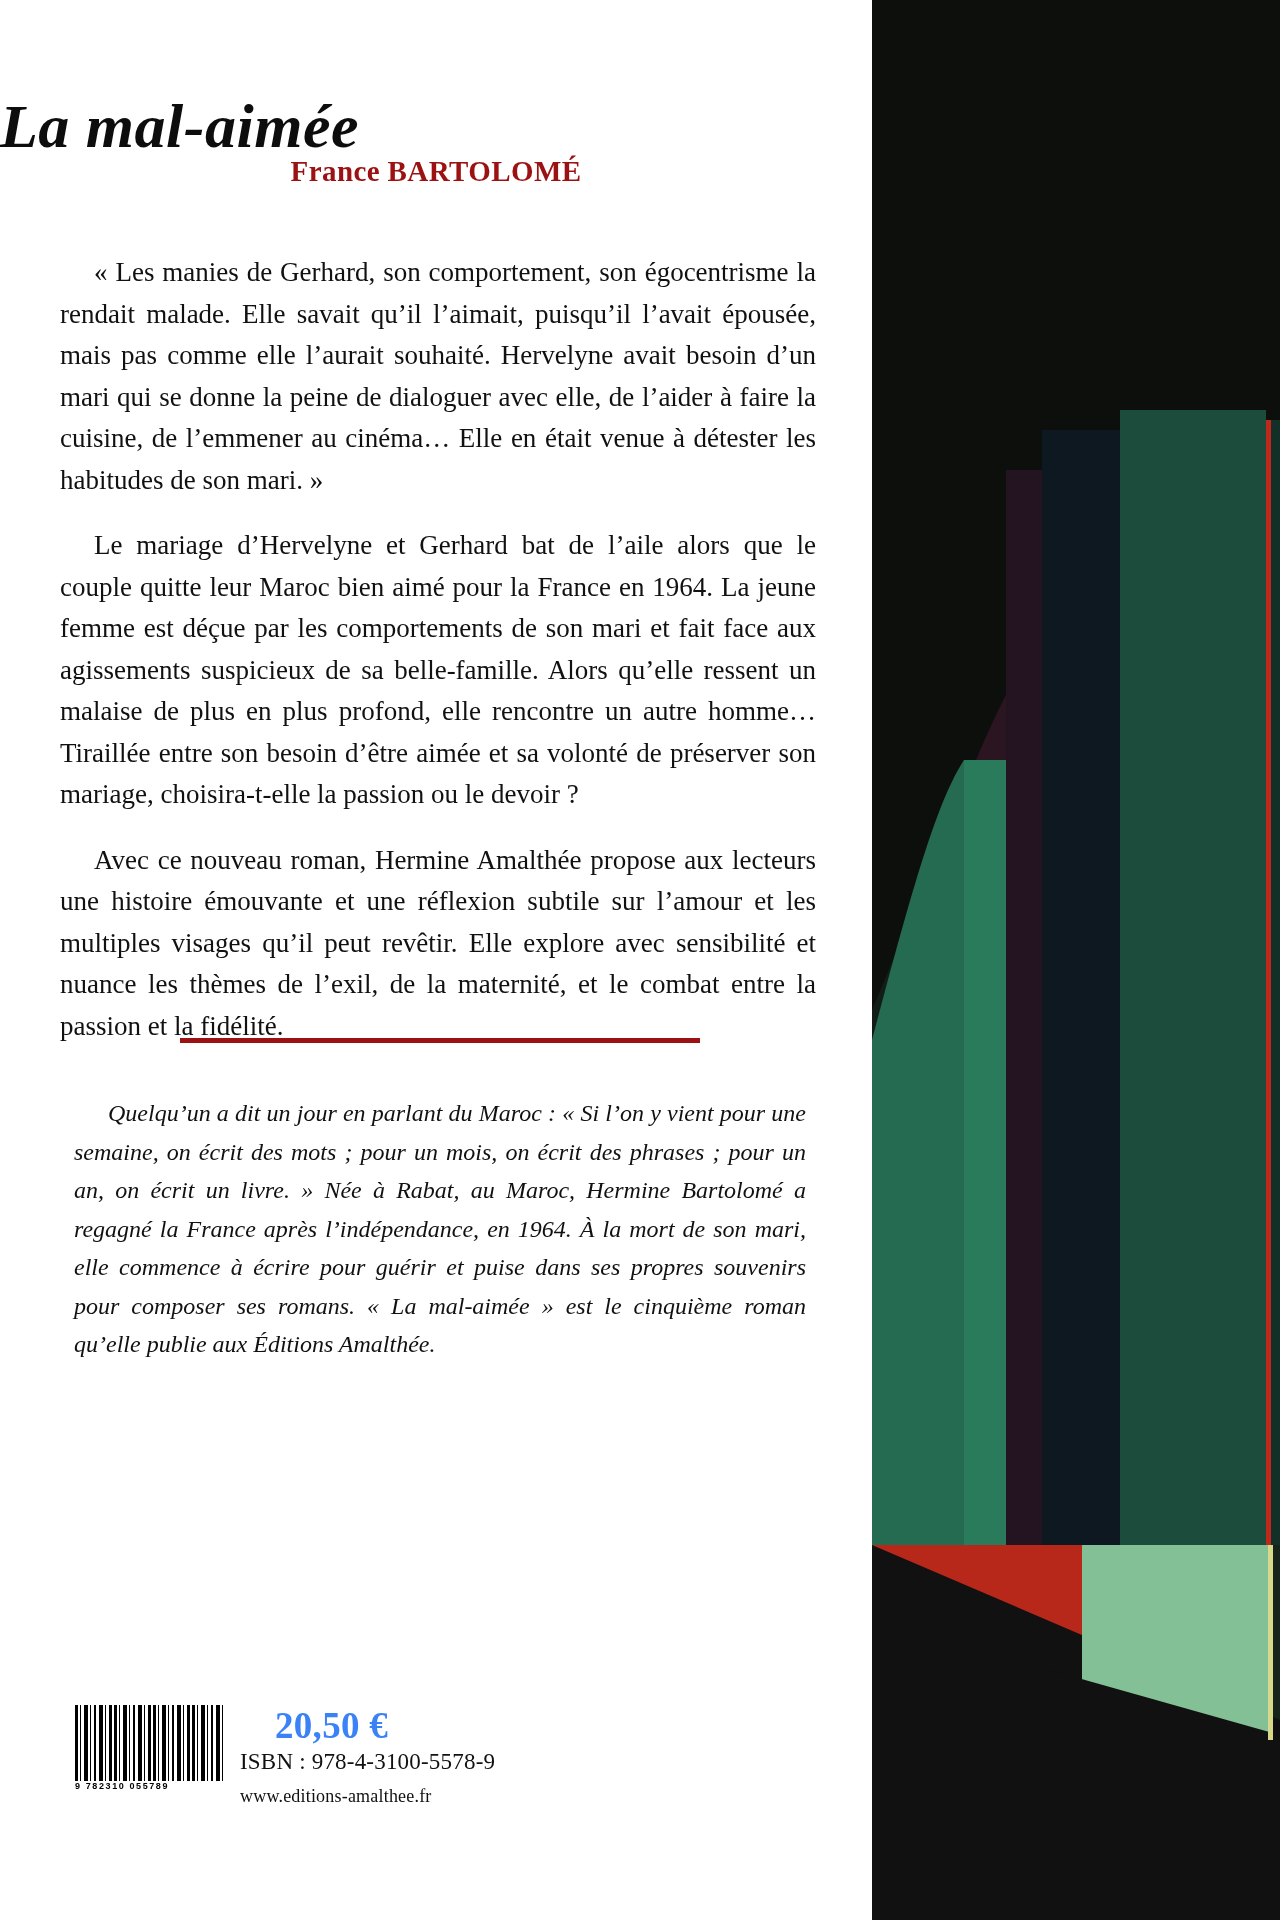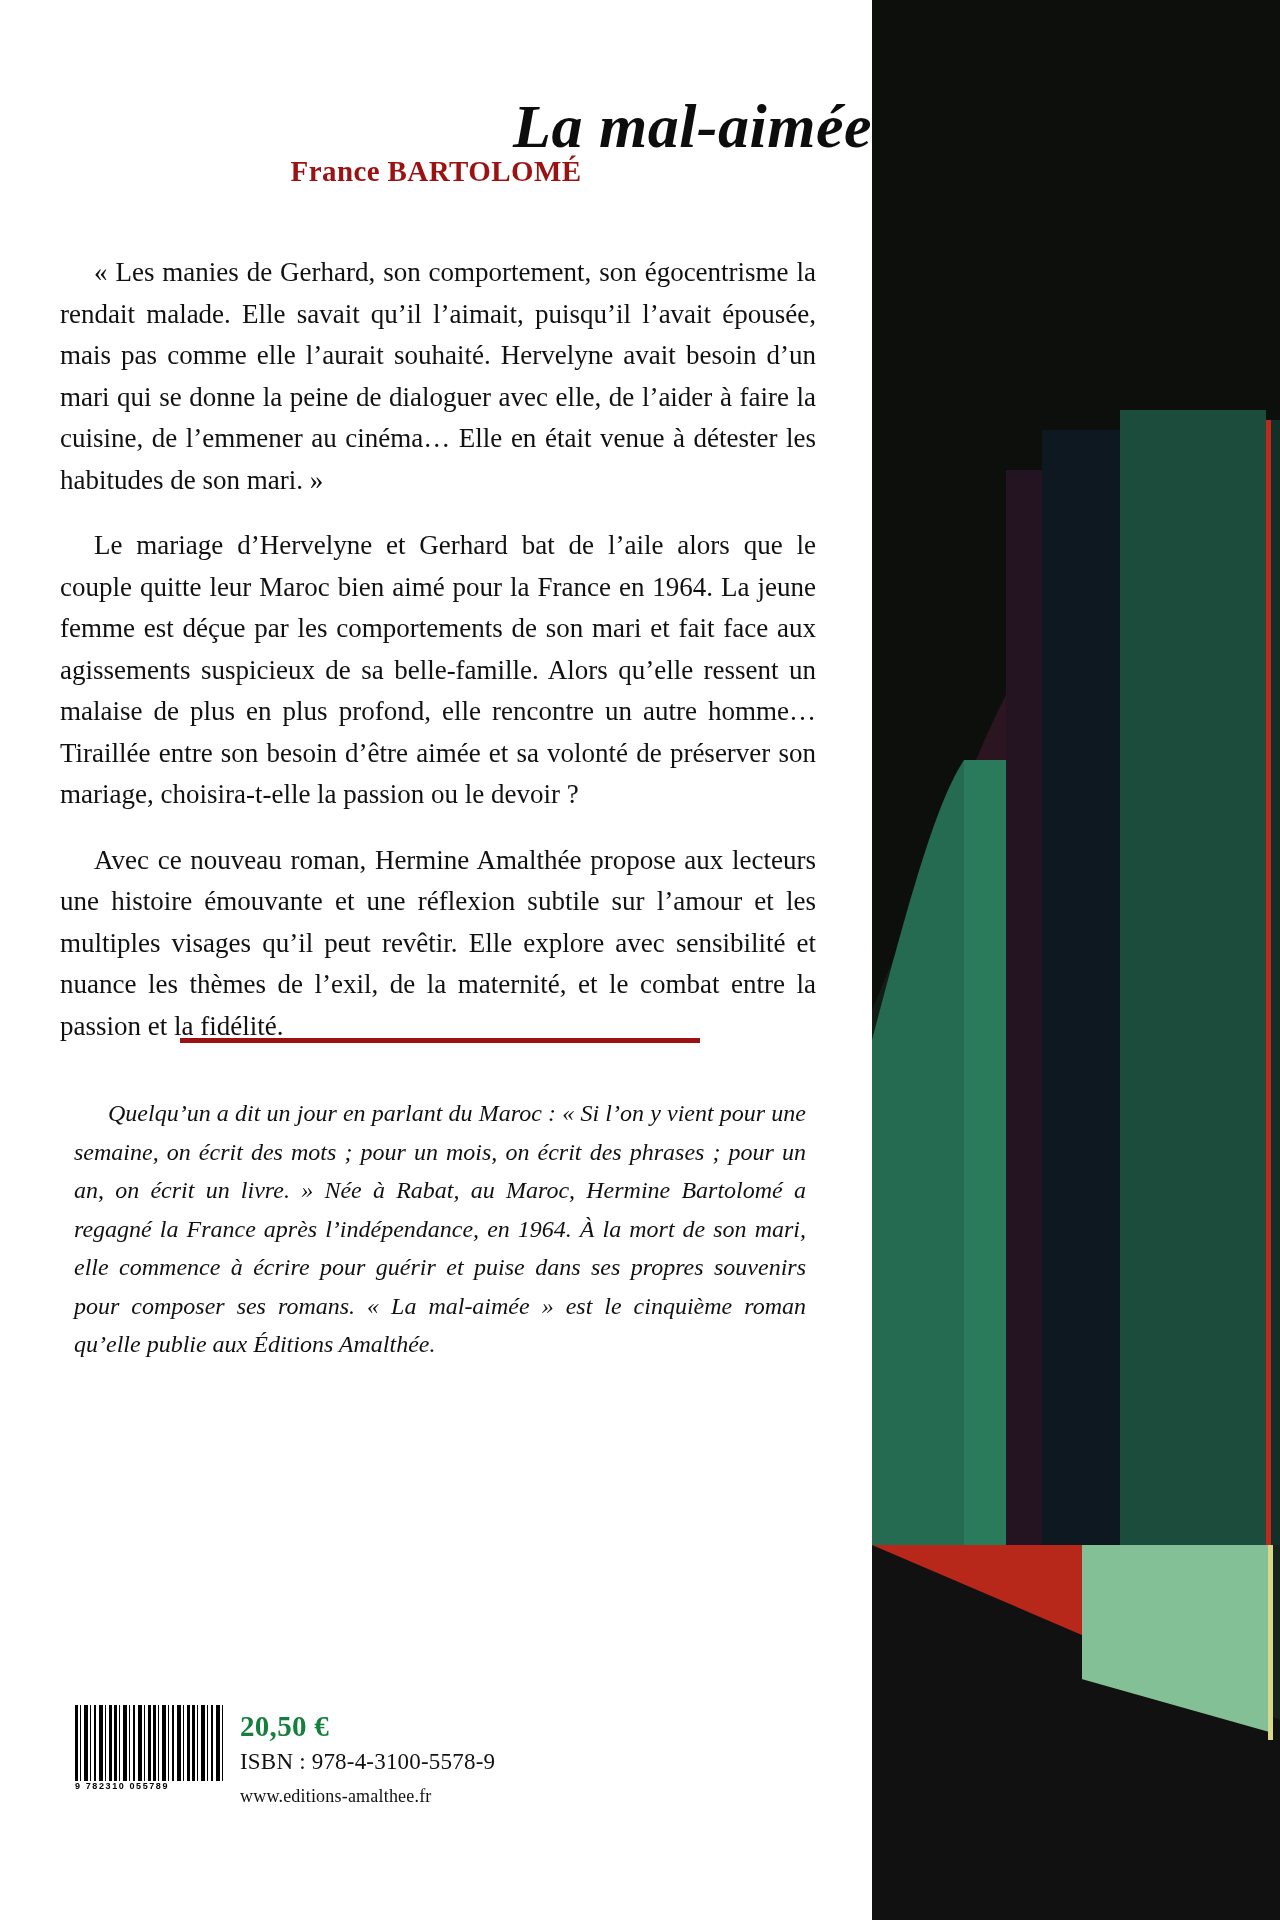--- a/index.html
+++ b/index.html
@@ -24,21 +24,21 @@
     height: 1920px;
     background: #ffffff;
     box-sizing: border-box;
   }
 
   #book-title {
     position: absolute;
     left: 0;
     top: 52px;
     width: 872px;
-    text-align: right;
+    text-align: left;
     font-size: 62px;
     font-weight: bold;
     font-style: italic;
     letter-spacing: 0.5px;
     color: #0d0d0d;
     line-height: 1.05;
   }
 
   #author-name {
     position: absolute;
@@ -142,25 +142,26 @@
     text-align: left;
     font-weight: bold;
   }
 
   #price-block {
     position: absolute;
     left: 180px;
     top: 2px;
   }
   #price {
-    font-size: 29px;
-    font-weight: bold;
-    color: #15803d;
+    font-size: 37px;
+    font-weight: bold;
+    color: #3b82f6;
     line-height: 38px;
     letter-spacing: 0.3px;
+    margin-left: 35px;
   }
   #isbn {
     font-size: 23px;
     color: #111;
     line-height: 34px;
     letter-spacing: 0.2px;
   }
   #website {
     font-size: 18px;
     color: #111;

